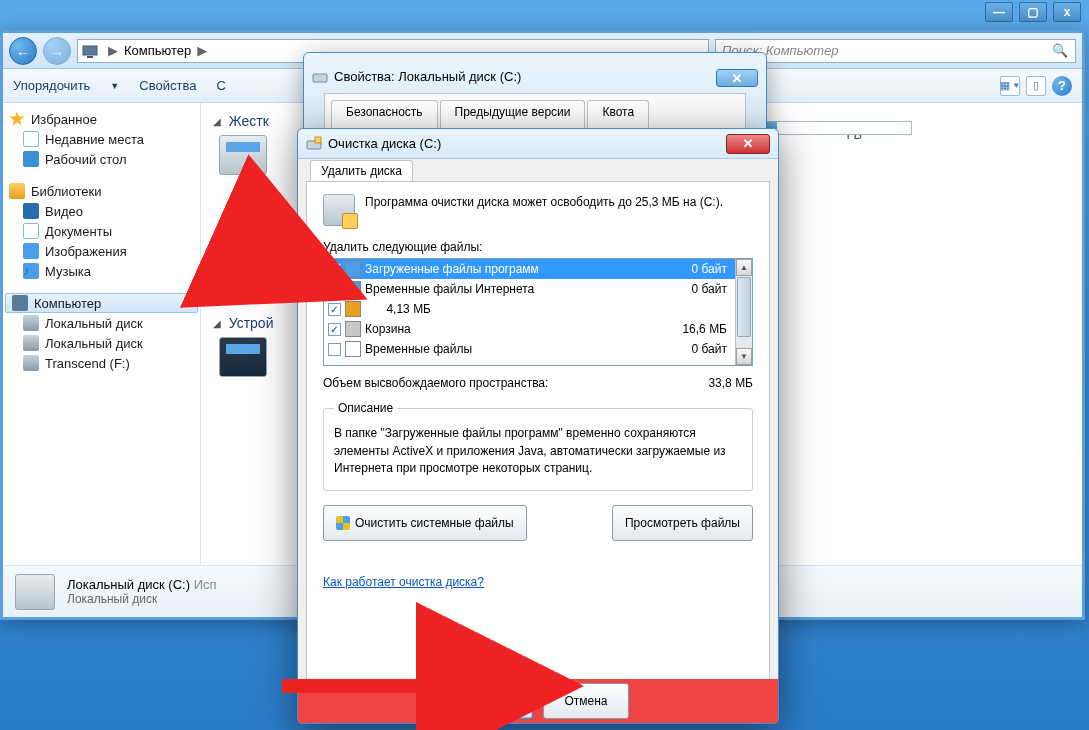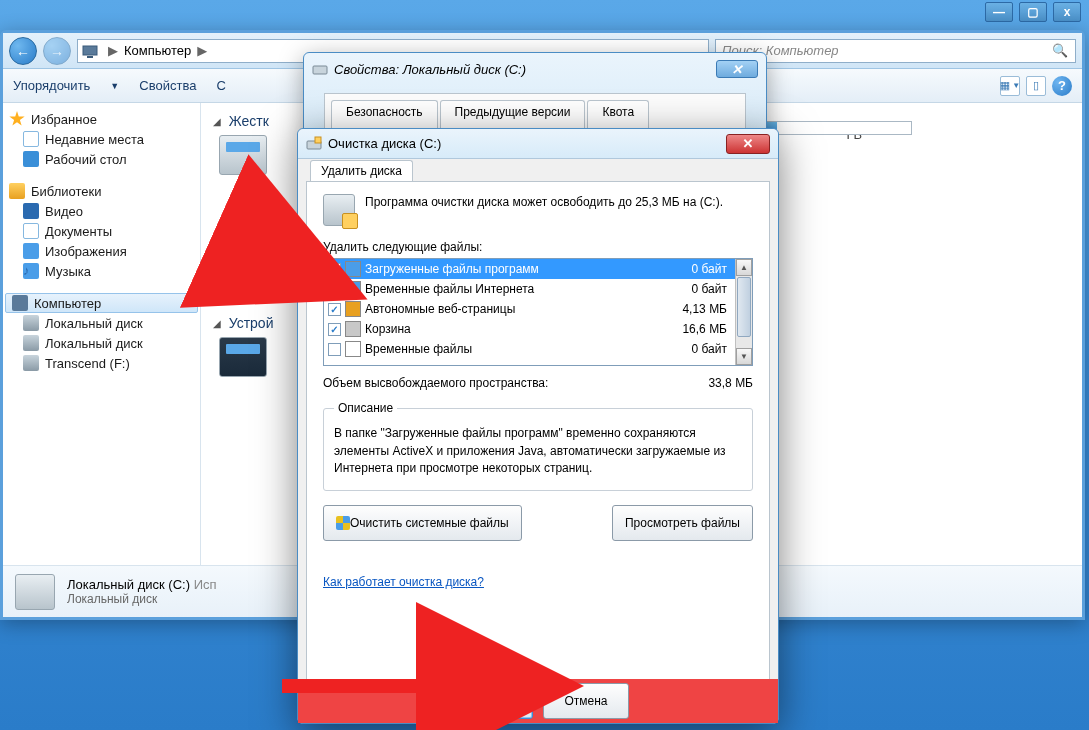--- a/index.html
+++ b/index.html
@@ -53,21 +53,21 @@
 .drive-ico::after{content:"";position:absolute;left:6px;right:6px;top:6px;height:10px;background:#5aa8e8;border-radius:1px;}
 
 .details-pane { height:52px; border-top:1px solid #d8e4ee; background:linear-gradient(180deg,#f4f9fd,#e8f1f9); display:flex; align-items:center; padding:4px 12px; gap:12px;}
 .details-pane .dico{width:40px;height:36px;background:linear-gradient(180deg,#e8eef2,#b8c4cc);border:1px solid #98a6b0;border-radius:3px;}
 .details-pane .dt{font-size:13px;}
 .details-pane .dt .line1{color:#000;}
 .details-pane .dt .line2{color:#666;font-size:12px;}
 
 
 .props { position:absolute; left:303px; top:52px; width:464px; height:88px; background:linear-gradient(180deg,#eaf4fc,#d7ebf9); border:1px solid #4a8cc4; border-radius:6px 6px 0 0; box-shadow: 0 6px 24px rgba(0,0,0,.35); overflow:hidden;}
-.props-title{height:30px;display:flex;align-items:center;padding:16px 8px;color:#000;font-size:13px;font-style:italic;}
+.props-title{height:30px;display:flex;align-items:flex-start;padding:16px 8px;color:#000;font-size:13px;}
 .props-close{margin-left:auto;width:42px;height:18px;background:linear-gradient(180deg,#a3d1f5,#6eabde);border:1px solid #3a7ab5;border-radius:3px;color:#fff;display:flex;align-items:center;justify-content:center;font-weight:bold;}
 .props-tabs{position:absolute;left:20px;right:20px;top:40px;height:40px;background:#fcfcfc;border:1px solid #bac5ce;padding:6px 6px 0;display:flex;gap:2px;}
 .tab{padding:4px 14px;border:1px solid #bac5ce;border-bottom:none;background:#fff;font-size:12px;border-radius:3px 3px 0 0;}
 
 
 .cleanup { position:absolute; left:297px; top:128px; width:482px; height:596px; background:#f0f0f0; border:1px solid #4a8cc4; border-radius:6px; box-shadow: 0 10px 40px rgba(0,0,0,.5);}
 .cleanup-title{height:30px;background:linear-gradient(180deg,#eaf4fc,#d7ebf9);display:flex;align-items:center;padding:0 8px;font-size:13px;border-bottom:1px solid #b0c8dc;border-radius:6px 6px 0 0;}
 .cleanup-close{margin-left:auto;width:44px;height:20px;background:linear-gradient(180deg,#e88,#c33);border:1px solid #822;border-radius:3px;color:#fff;display:flex;align-items:center;justify-content:center;font-weight:bold;}
 .cleanup-body{margin:8px;background:#fff;border:1px solid #bac5ce;height:520px;position:relative;}
 .ctab-strip{position:absolute;top:-21px;left:4px;}
@@ -86,21 +86,21 @@
 .file-row .fname{flex:1;white-space:nowrap;overflow:hidden;}
 .file-row .fsize{width:70px;text-align:right;padding-right:4px;}
 .vscroll{position:absolute;right:0;top:0;bottom:0;width:17px;background:#e8e8e8;border-left:1px solid #c0c0c0;}
 .vscroll .vbtn{height:17px;background:linear-gradient(180deg,#f8f8f8,#d8d8d8);border:1px solid #a0a0a0;display:flex;align-items:center;justify-content:center;font-size:8px;color:#555;}
 .vscroll .vthumb{position:absolute;left:1px;right:1px;top:18px;height:60px;background:linear-gradient(90deg,#e0e8f0,#c0d0e0);border:1px solid #90a8c0;border-radius:2px;}
 .total-row{display:flex;font-size:12px;margin-top:10px;}
 .total-row .tval{margin-left:auto;}
 fieldset.desc{border:1px solid #c8d0d8;border-radius:3px;margin:10px 0 0;padding:8px 10px 12px;font-size:12px;line-height:1.45;}
 fieldset.desc legend{padding:0 4px;font-size:12px;}
 .btn-row{display:flex;gap:14px;margin-top:14px;}
-.w7btn{height:36px;padding:12px 12px;background:linear-gradient(180deg,#fefefe,#e4e9ee);border:1px solid #8b9aa8;border-radius:3px;font-size:12px;display:flex;align-items:center;}
+.w7btn{height:36px;padding:12px 12px;background:linear-gradient(180deg,#fefefe,#e4e9ee);border:1px solid #8b9aa8;border-radius:3px;font-size:12px;display:flex;align-items:center;gap:5px;}
 .shield-ico{width:14px;height:14px;background:conic-gradient(#4a9de8 0 25%,#e8c020 25% 50%,#4a9de8 50% 75%,#e8c020 75%);border-radius:2px;}
 .link{color:#0a57c2;text-decoration:underline;font-size:12px;display:inline-block;margin-top:34px;}
 .dlg-footer{position:absolute;left:0;right:0;bottom:0;height:44px;background:#ef4444;display:flex;align-items:center;justify-content:center;gap:10px;padding:0 18px;}
 .dlg-footer .w7btn{width:86px;justify-content:center;}
 .dlg-footer .w7btn.default{border:1px solid #3a8fd8;box-shadow:0 0 0 1px #8cc4f0 inset;}
 
 
 .arrow{position:absolute;pointer-events:none;}
 .arrow svg{overflow:visible;}
 </style>
@@ -282,21 +282,20 @@
               </div>
               <div class="file-row">
                 <span class="chk">✓</span>
                 <span class="fico" style="background:#4a9de8;border:1px solid #888;"></span>
                 <span class="fname">Временные файлы Интернета</span>
                 <span class="fsize">0 байт</span>
               </div>
               <div class="file-row">
                 <span class="chk">✓</span>
                 <span class="fico" style="background:#e8a020;border:1px solid #888;"></span>
-                <span class="fname">Автономные веб-страницы</span>
                 <span class="fsize">4,13 МБ</span>
               </div>
               <div class="file-row">
                 <span class="chk">✓</span>
                 <span class="fico" style="background:#c8c8c8;border:1px solid #888;"></span>
                 <span class="fname">Корзина</span>
                 <span class="fsize">16,6 МБ</span>
               </div>
               <div class="file-row">
                 <span class="chk"></span>

